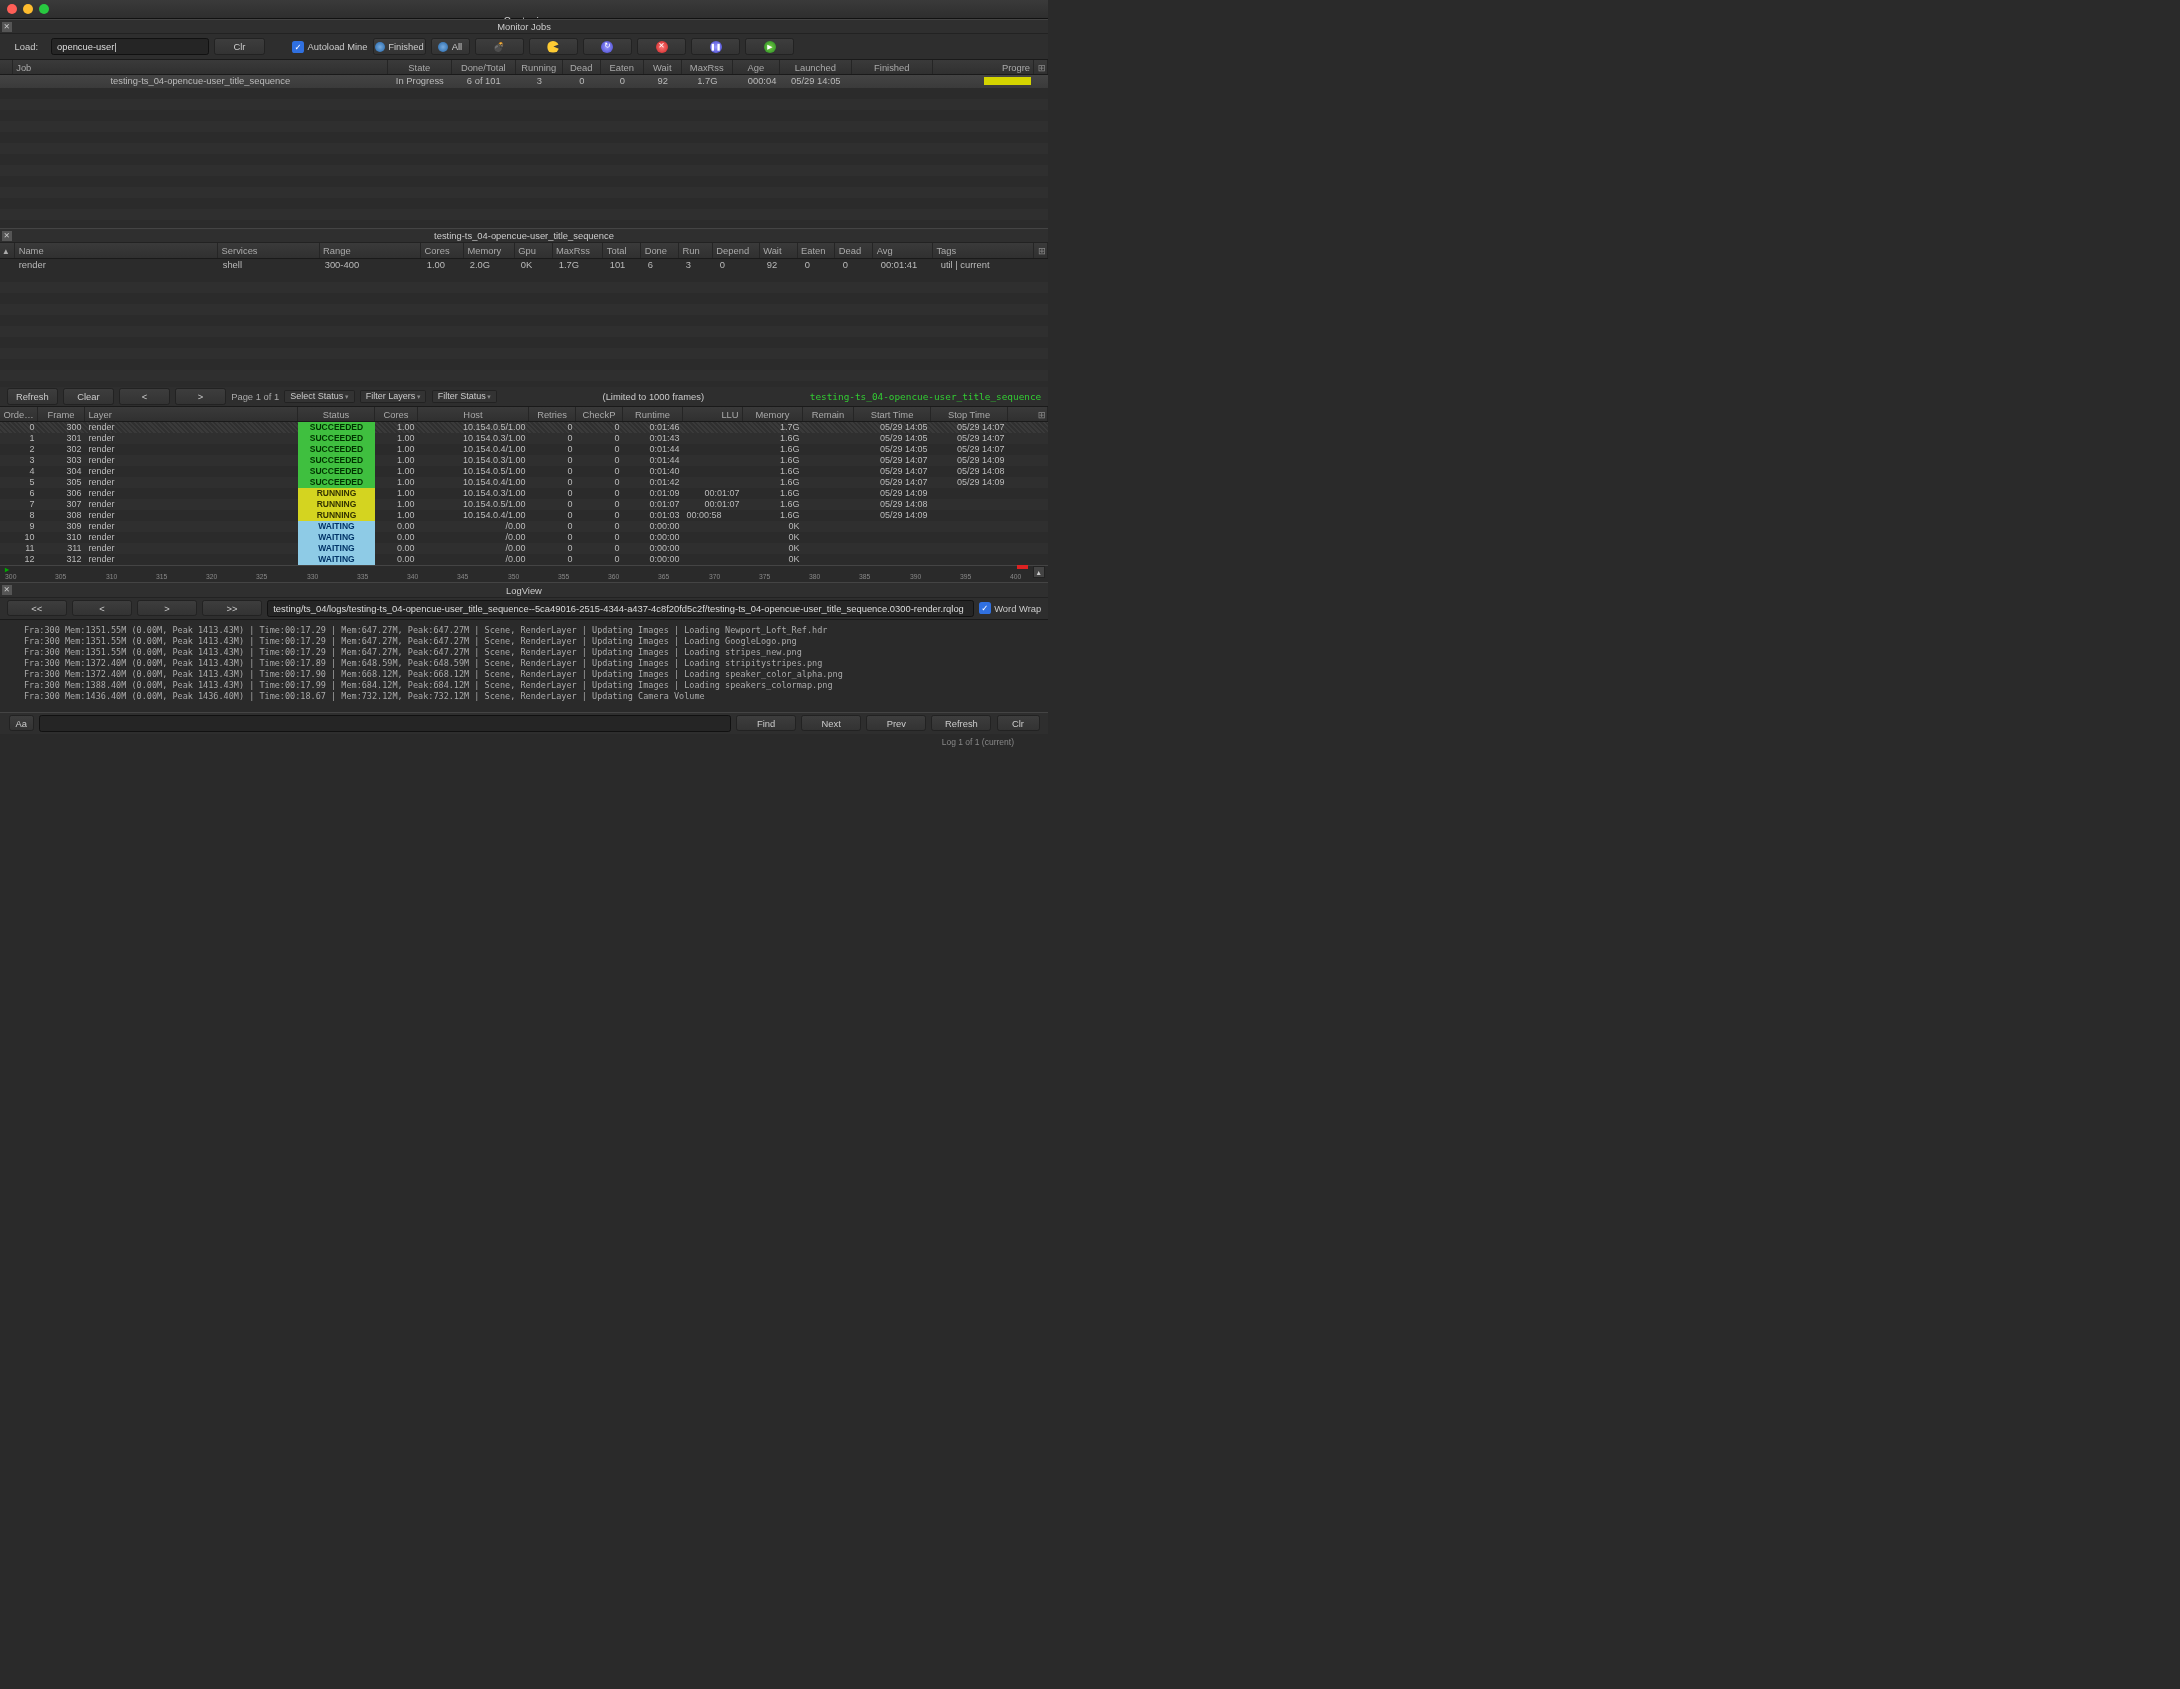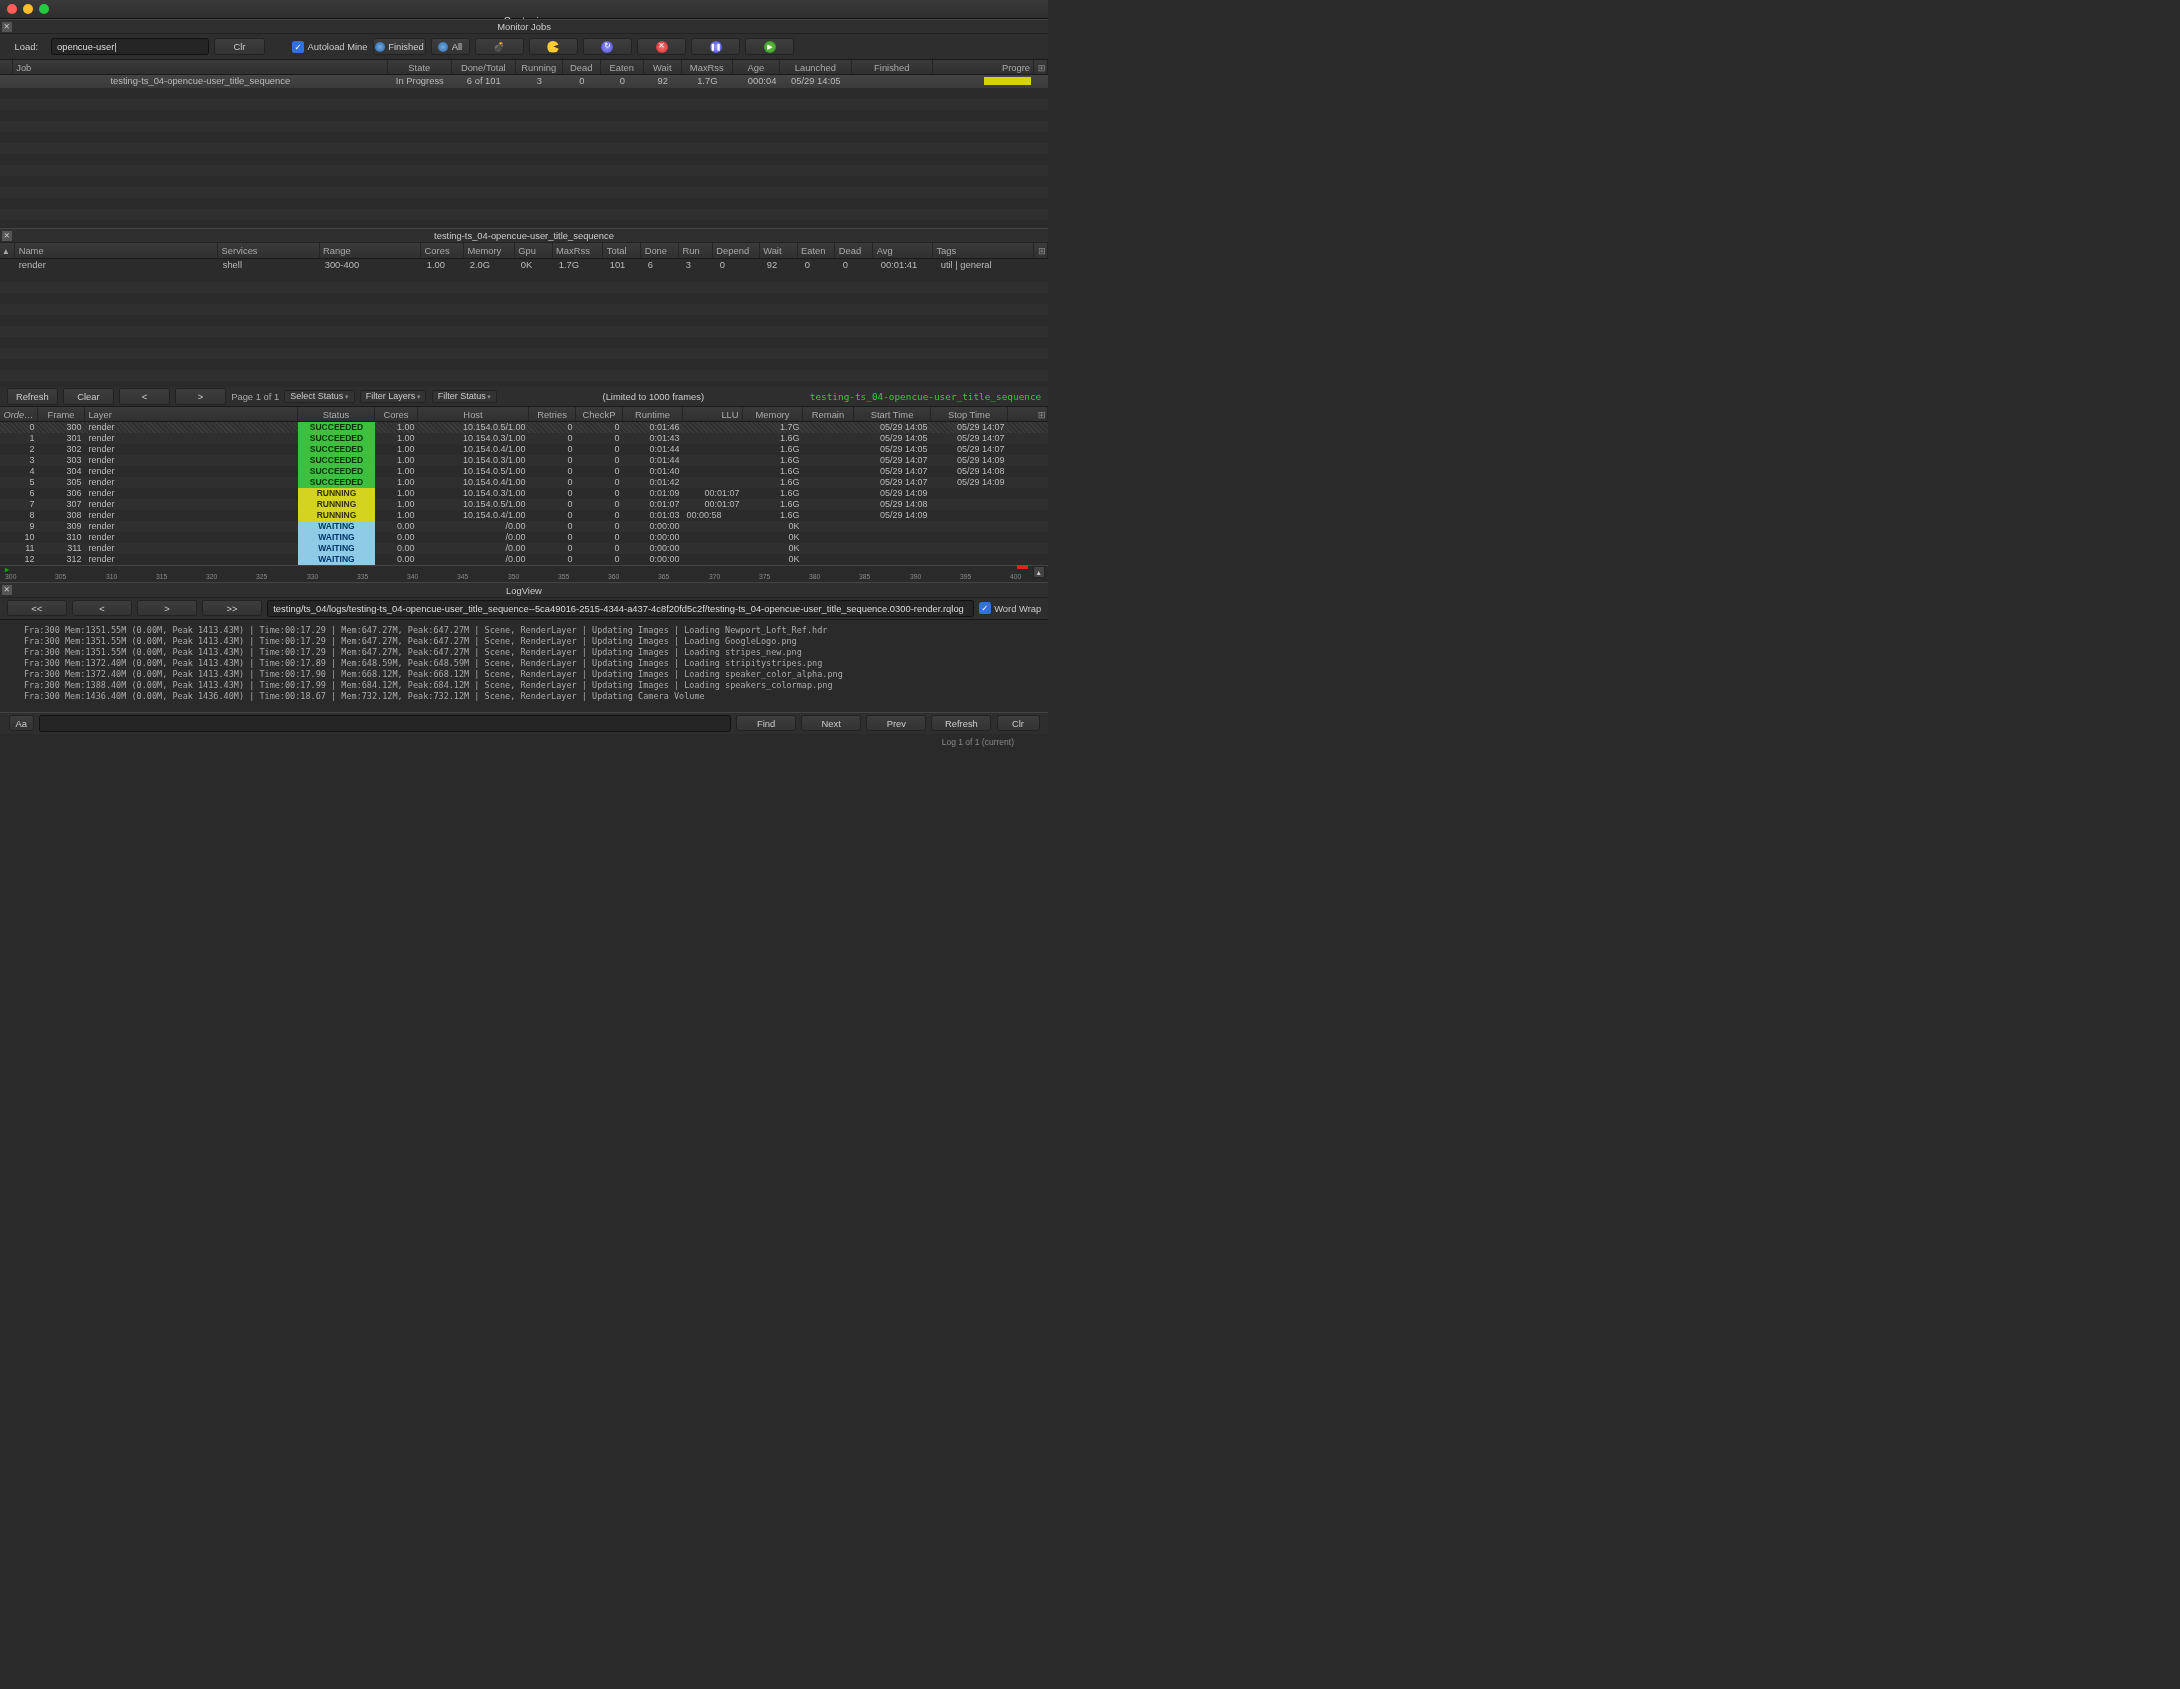--- a/index.html
+++ b/index.html
@@ -182,21 +182,21 @@
       <div style="width: 38px;">0K</div>
       <div style="width: 51px;">1.7G</div>
       <div style="width: 38px;">101</div>
       <div style="width: 38px;">6</div>
       <div style="width: 34px;">3</div>
       <div style="width: 47px;">0</div>
       <div style="width: 38px;">92</div>
       <div style="width: 38px;">0</div>
       <div style="width: 38px;">0</div>
       <div style="width: 60px;">00:01:41</div>
-      <div style="width: 102px;">util | general</div>
+      <div style="width: 102px;">util | current</div>
     </div>
   <div id="layers-stripes">
       <div class="row"></div>
       <div class="row stripe"></div>
       <div class="row"></div>
       <div class="row stripe"></div>
       <div class="row"></div>
       <div class="row stripe"></div>
       <div class="row"></div>
       <div class="row stripe"></div>
@@ -214,21 +214,21 @@
   <span class="dropdown">Select Status</span>
   <span class="dropdown">Filter Layers</span>
   <span class="dropdown">Filter Status</span>
   <div class="flex-spacer"></div>
   <span style="color:#ccc;">(Limited to 1000 frames)</span>
   <div class="flex-spacer"></div>
   <span style="color:#3c3; font-family:monospace;">testing-ts_04-opencue-user_title_sequence</span>
 </div>
 
 <div class="table-head" id="frames-head">
-    <div style="width: 38px; text-align: left; font-style: italic;">Order ▴</div>
+    <div style="width: 38px; text-align: left;">Order ▴</div>
     <div style="width: 47px; text-align: center;">Frame</div>
     <div style="width: 213px;">Layer</div>
     <div style="width: 77px; text-align: center;">Status</div>
     <div style="width: 43px; text-align: center;">Cores</div>
     <div style="width: 111px; text-align: center;">Host</div>
     <div style="width: 47px; text-align: center;">Retries</div>
     <div style="width: 47px; text-align: center;">CheckP</div>
     <div style="width: 60px; text-align: center;">Runtime</div>
     <div style="width: 60px; text-align: right;">LLU</div>
     <div style="width: 60px; text-align: center;">Memory</div>

